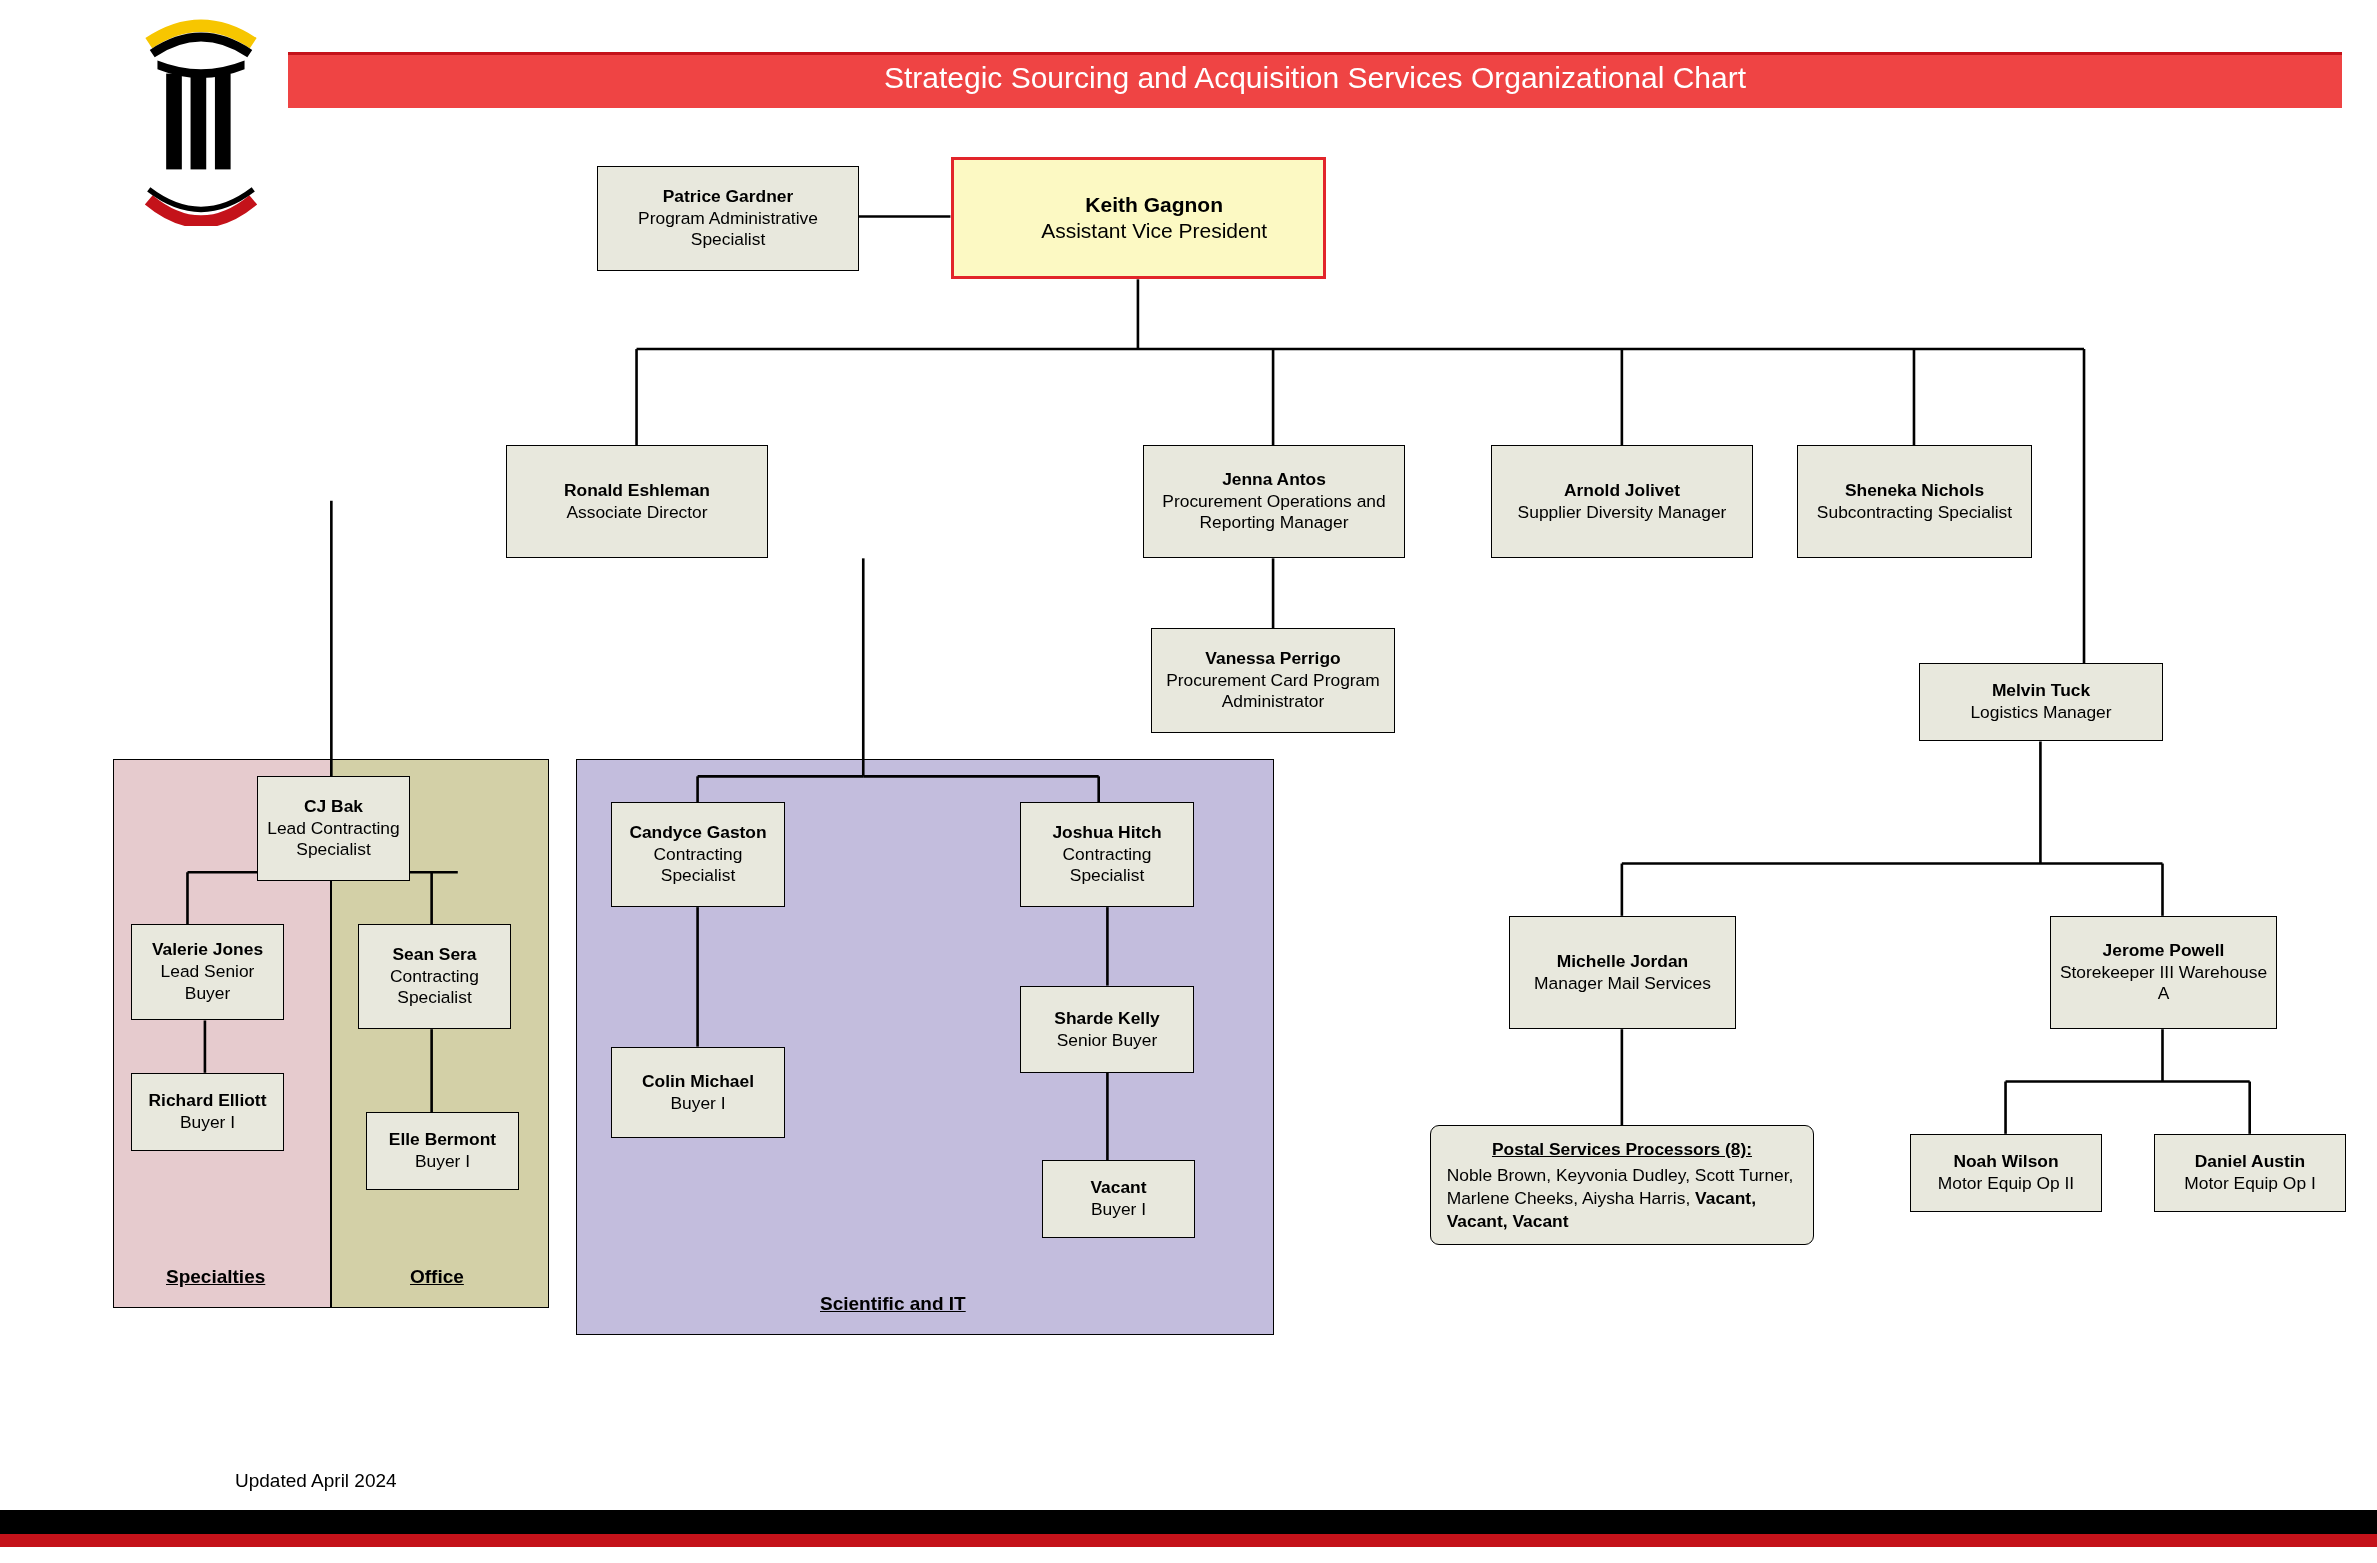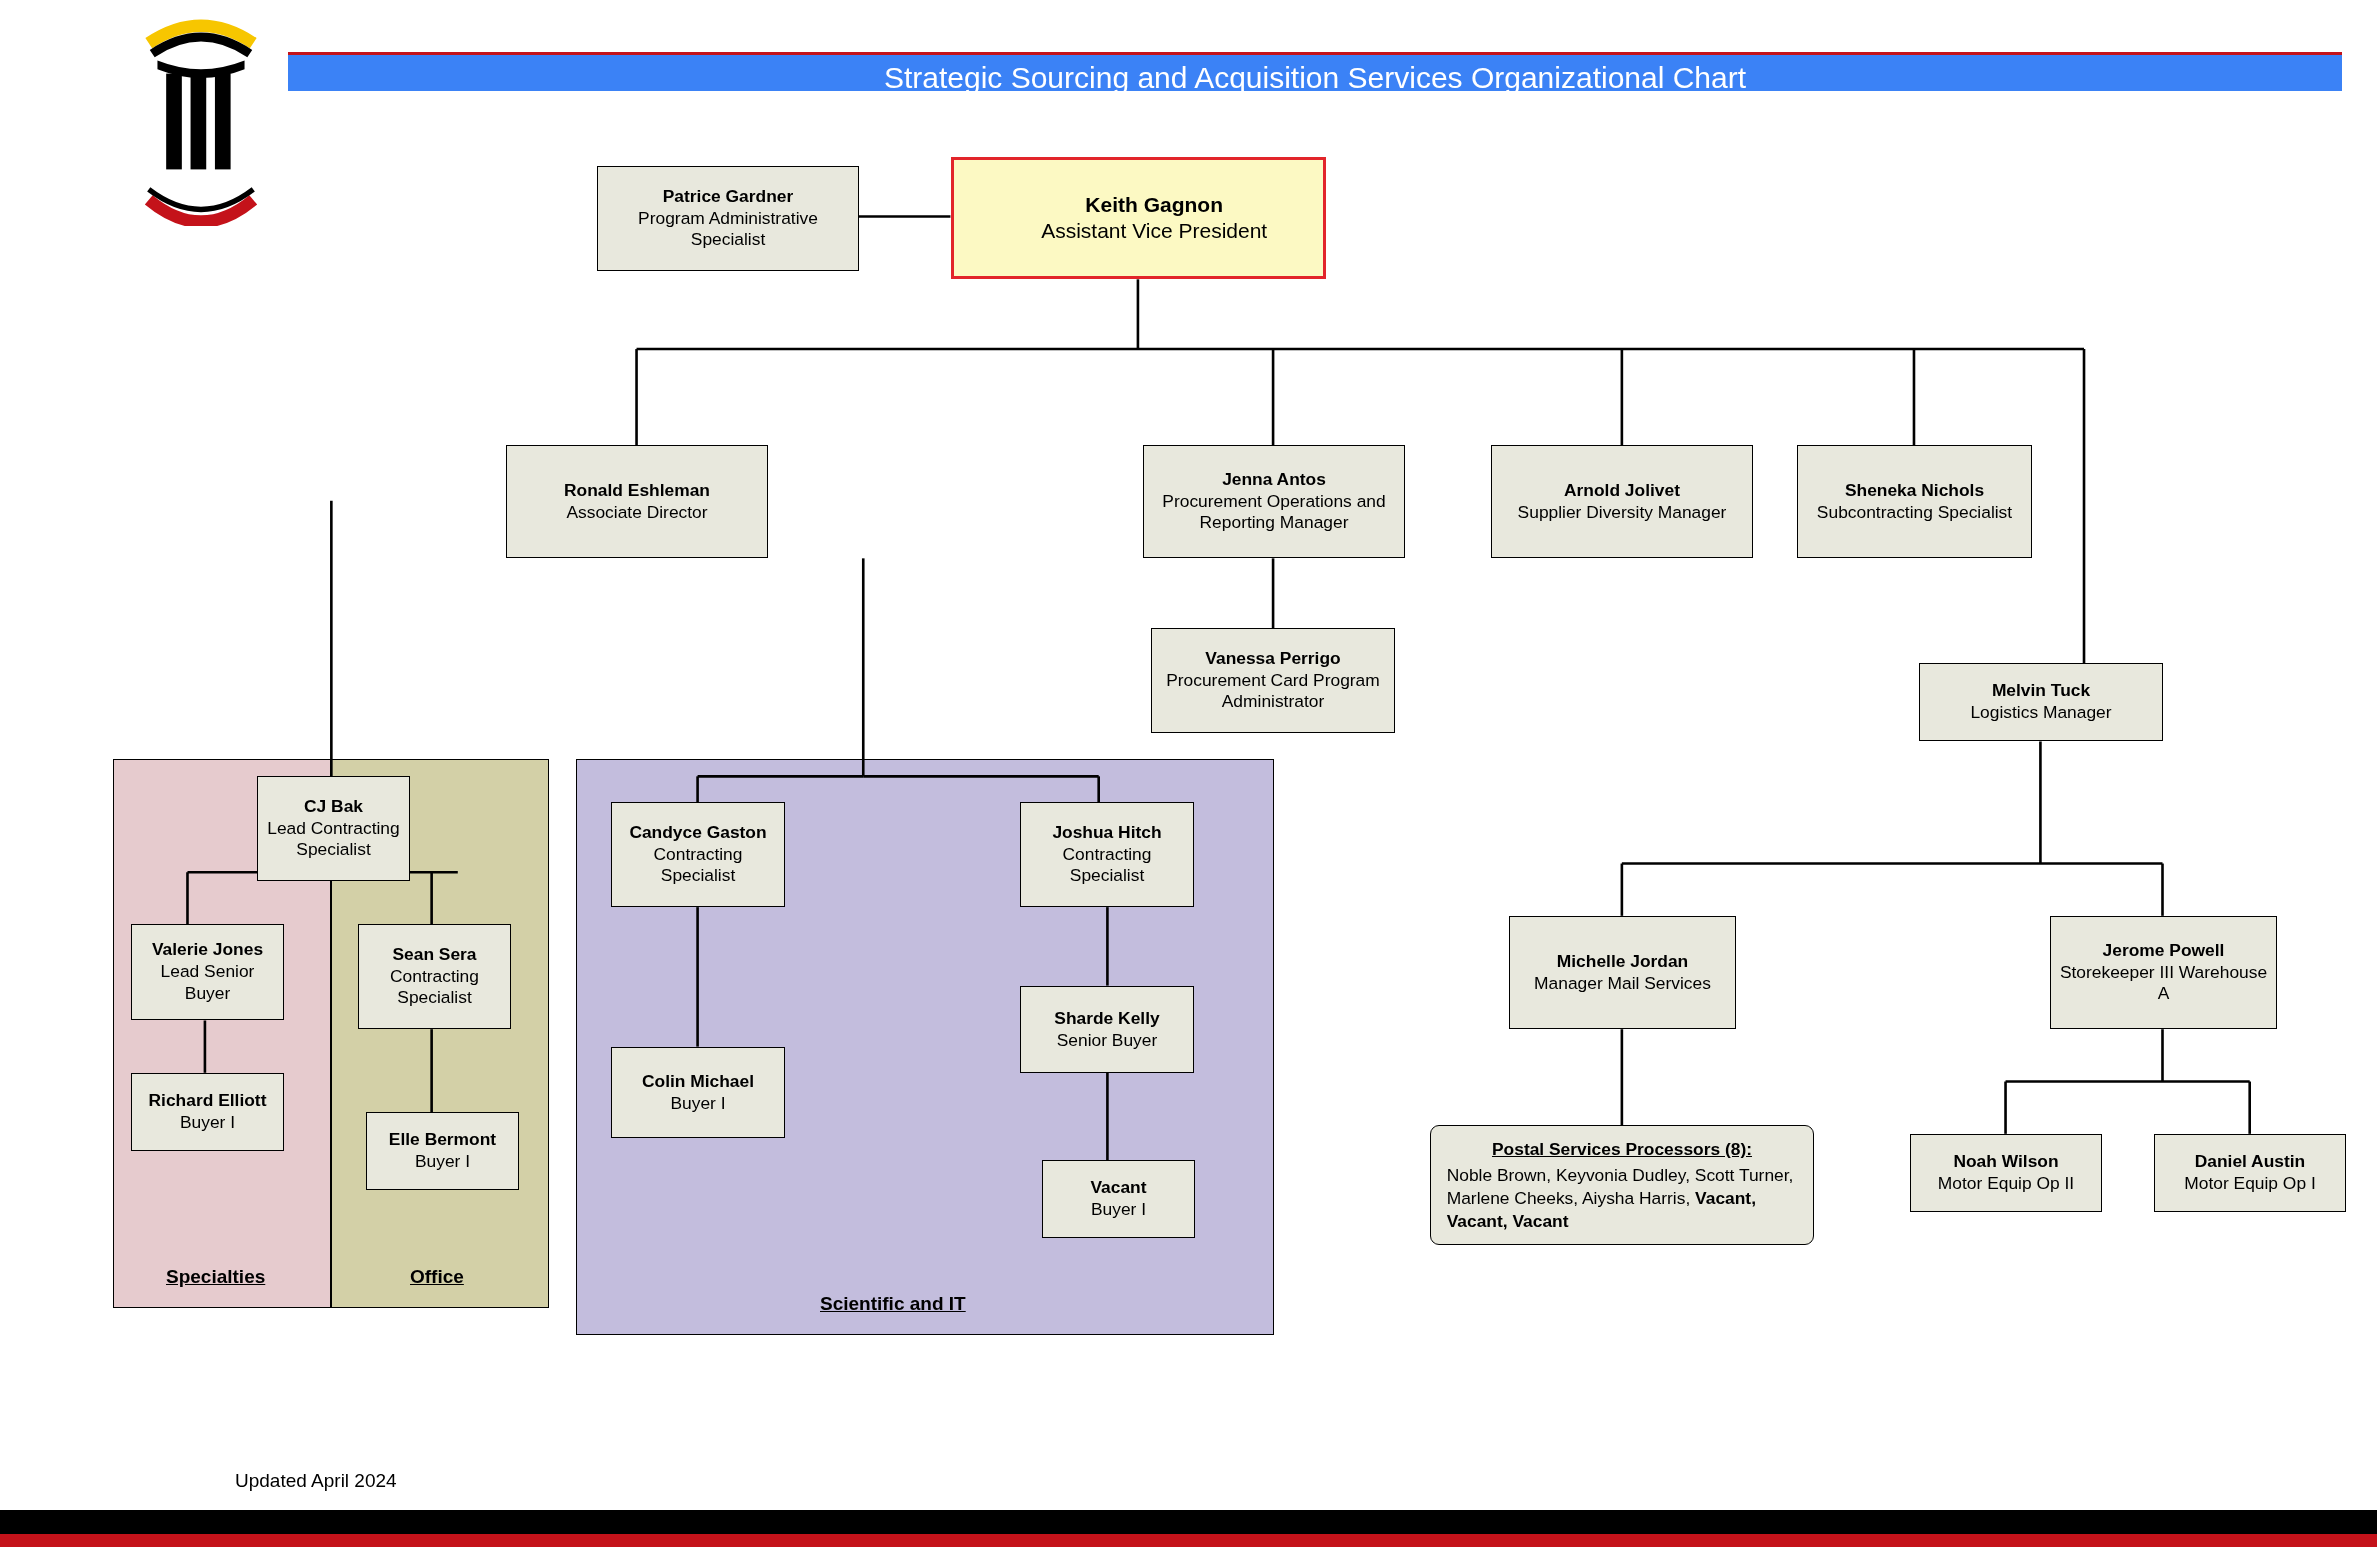--- a/index.html
+++ b/index.html
@@ -9,22 +9,22 @@
     width: 2377px;
     height: 1564px;
     position: relative;
     overflow: hidden;
   }
   .title-bar {
     position: absolute;
     top: 52px;
     left: 288px;
     right: 35px;
-    height: 39px;
-    background: #3b82f6;
+    height: 56px;
+    background: #ef4444;
     color: #fff;
     font-size: 30px;
     text-align: center;
     line-height: 45px;
     border-top: 3.5px solid #c4121a;
   }
   .logo {
     position: absolute;
     top: 17.4px;
     left: 140px;

